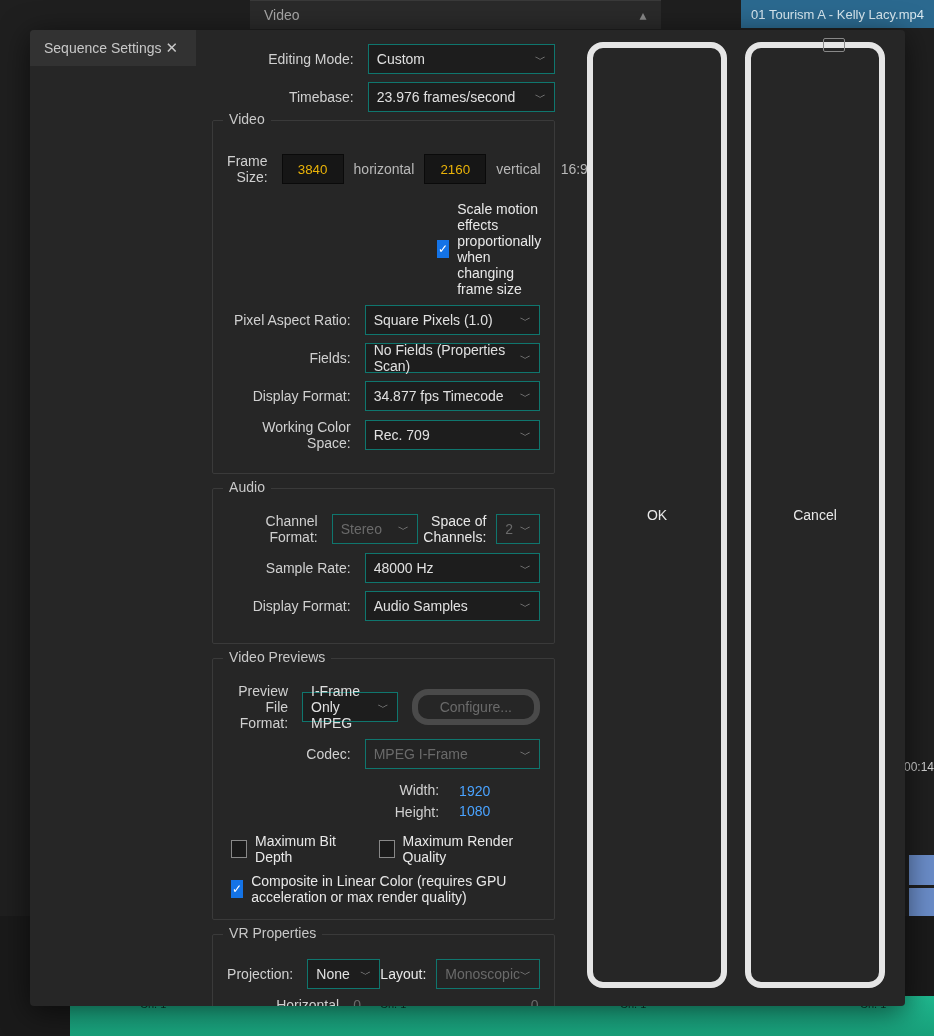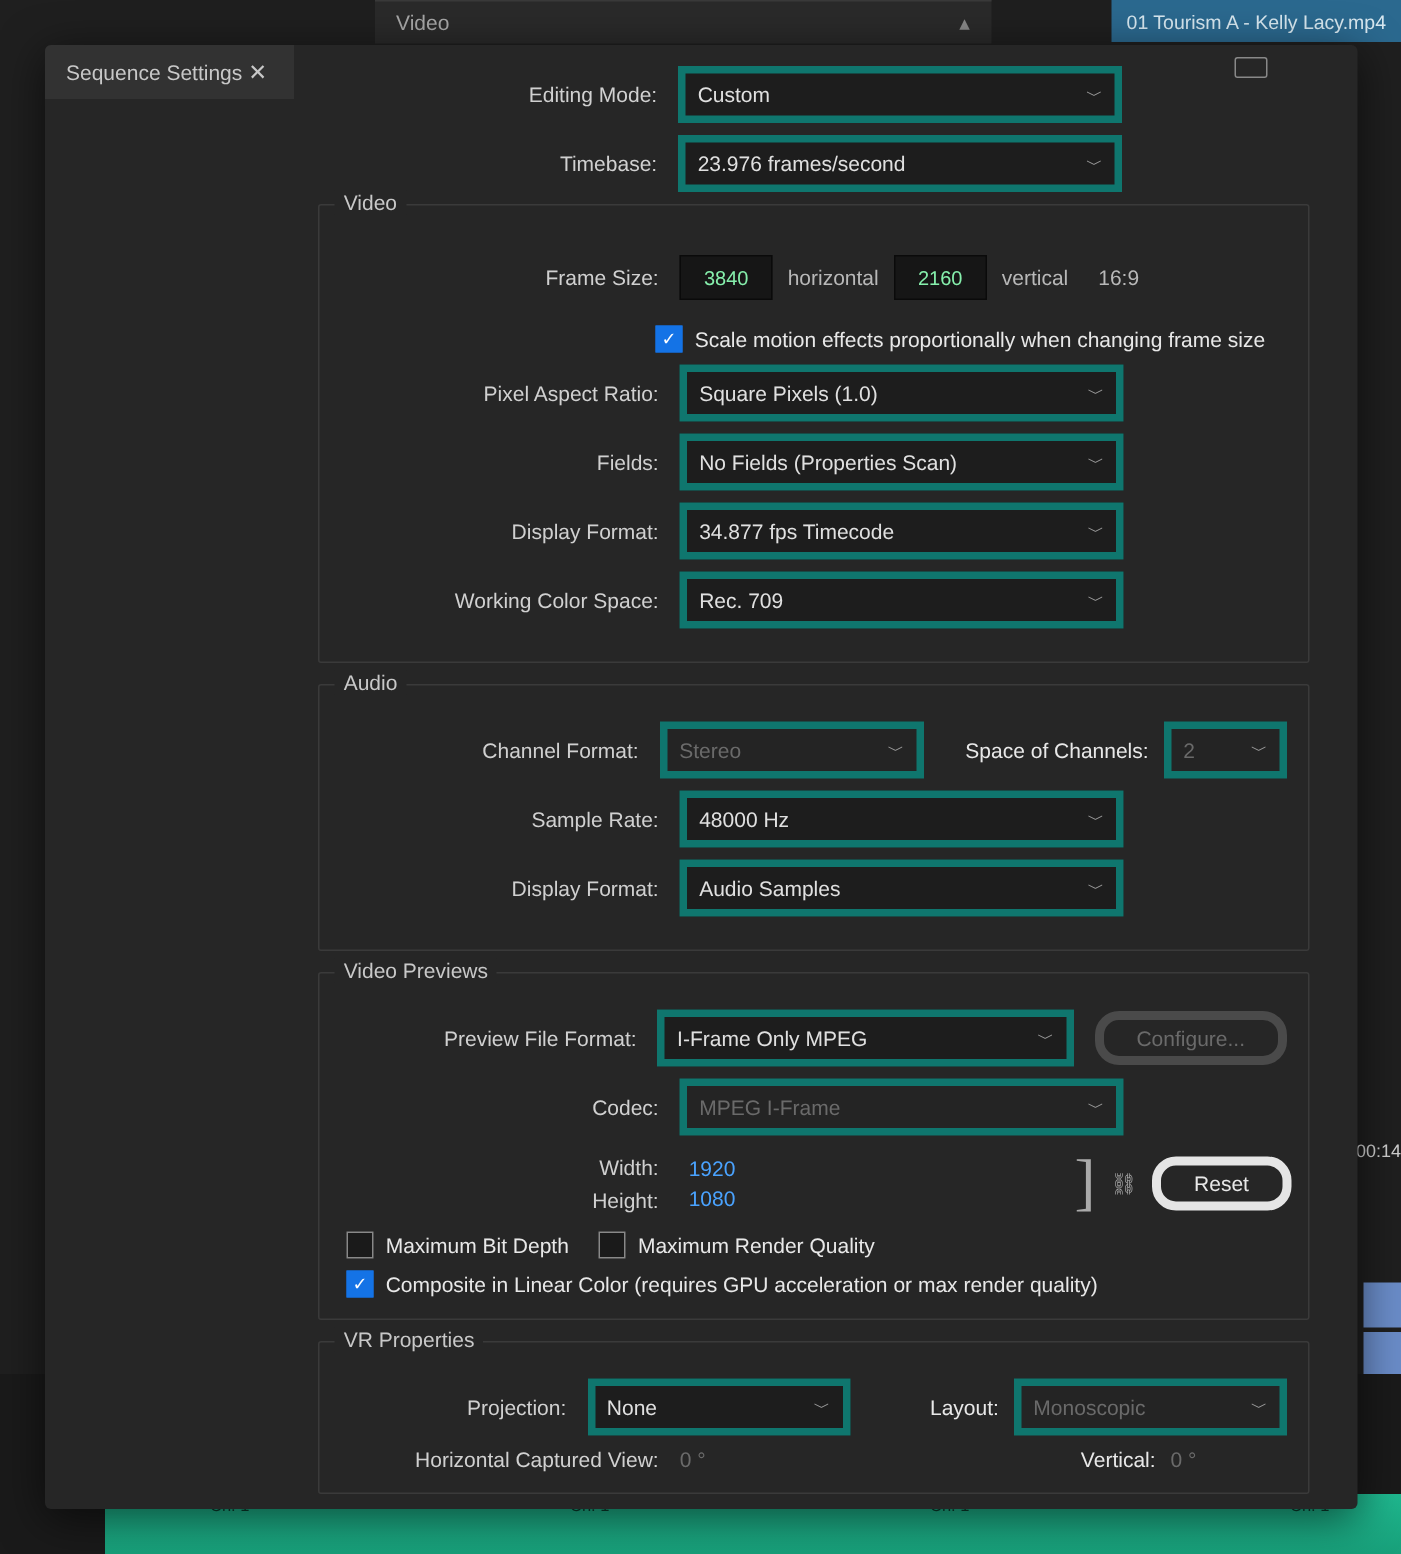--- a/index.html
+++ b/index.html
@@ -8,25 +8,25 @@
   .bg-tracks{position:absolute;bottom:0;left:0;right:0;height:120px;background:#1a1a1a}
   .bg-wave{position:absolute;bottom:0;left:70px;right:0;height:40px;background:linear-gradient(#1fb88f,#18a07a)}
   .bg-wave span{position:absolute;top:2px;color:#083d2d;font-size:11px}
   .bg-bar{position:absolute;right:0;height:30px;background:#6a8cc8}
   .dialog{position:absolute;left:30px;top:30px;width:875px;height:976px;background:#262626;border-radius:4px;box-shadow:0 6px 30px rgba(0,0,0,.6);display:flex;overflow:hidden}
   .titlebar{height:36px;background:#323232;display:flex;align-items:center;padding:0 14px;justify-content:space-between;color:#c8c8c8;font-size:14px}
   .close-x{color:#c8c8c8;font-size:15px;padding:4px;cursor:pointer}
   .body{flex:1;padding:14px 32px 0 16px;overflow:hidden}
   .row{display:flex;align-items:center;margin-bottom:8px}
   .lbl{width:240px;text-align:right;padding-right:14px;color:#d0d0d0;box-sizing:border-box}
-  .dropdown{background:#1d1d1d;border:5px solid #0f766e;height:28px;display:flex;align-items:center;justify-content:space-between;padding:0 8px;color:#e0e0e0;cursor:pointer}
+  .dropdown{background:#1d1d1d;border:1px solid #0f766e;height:28px;display:flex;align-items:center;justify-content:space-between;padding:0 8px;color:#e0e0e0;cursor:pointer}
   .dropdown.w270{width:270px}
   .dropdown.dis{color:#6a6a6a;background:#242424}
   .chev{color:#9a9a9a;font-size:11px}
-  .input-num{background:#161616;border:1px solid #0a0a0a;height:26px;width:56px;color:#86efac;text-align:center}
+  .input-num{background:#161616;border:1px solid #0a0a0a;height:26px;width:56px;color:#eab308;text-align:center}
   .fieldset{border:1px solid #3a3a3a;border-radius:2px;margin:8px 0 14px 0;padding:24px 14px 14px 14px;position:relative}
   .legend{position:absolute;top:-10px;left:10px;background:#262626;padding:0 6px;color:#c8c8c8;font-size:14px}
   .chk{width:16px;height:16px;border:1px solid #888;display:inline-flex;align-items:center;justify-content:center;margin-right:8px;background:#1a1a1a;cursor:pointer}
   .chk.on{background:#1473e6;border-color:#1473e6;color:#fff;font-size:12px;line-height:1}
   .blue-link{color:#4aa3ff;cursor:pointer;padding:2px 6px}
   .btn-pill{background:transparent;border:6px solid #e5e5e5;border-radius:16px;color:#e8e8e8;padding:4px 22px;cursor:pointer;font-size:14px}
   .btn-pill.dis{color:#6a6a6a;border-color:#4a4a4a}
   .footer{display:flex;justify-content:flex-end;gap:18px;padding:12px 20px 18px 0}
   .btn-pill.wide{width:140px;text-align:center}
   .bracket{font-size:42px;color:#aaa;font-family:serif}
@@ -217,13 +217,17 @@
       <div class="row" style="margin-bottom:0">
         <div class="lbl" style="width:226px">Horizontal Captured View:</div>
         <span class="dim">0 °</span>
         <div style="width:300px;text-align:right;padding-right:10px">Vertical:</div>
         <span class="dim">0 °</span>
       </div>
     </div>
 
   </div>
 
+  <div class="footer">
+    <button class="btn-pill wide">OK</button>
+    <button class="btn-pill wide">Cancel</button>
+  </div>
 </div>
 
 </body></html>

